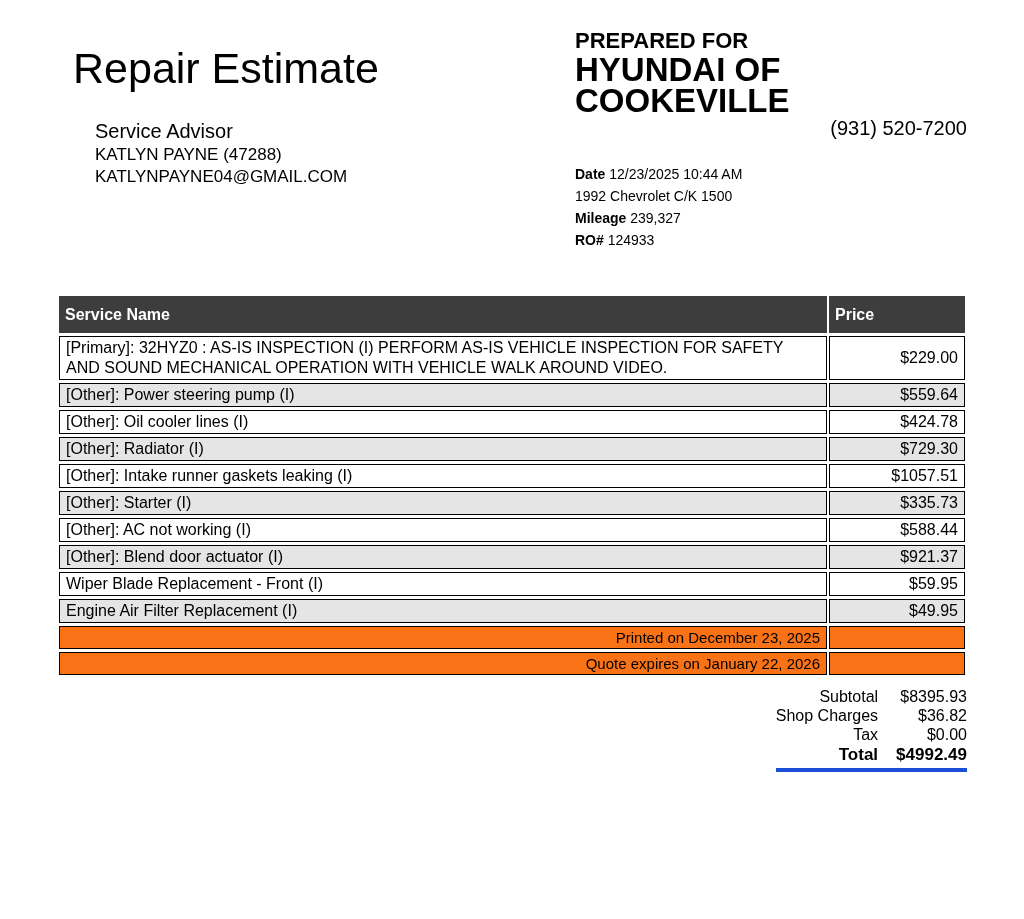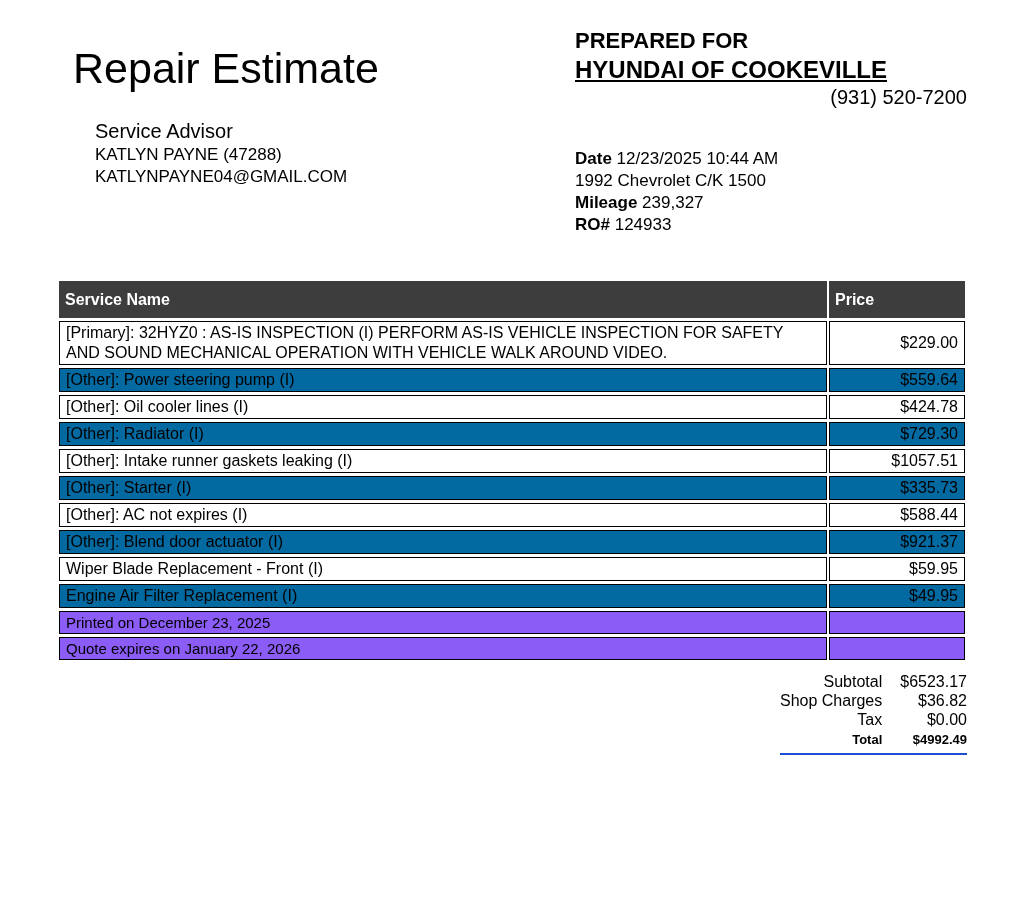--- a/index.html
+++ b/index.html
@@ -19,57 +19,57 @@
   .page-title {
     font-size:43px; font-weight:normal; line-height:48px; margin:16px;
     letter-spacing:0;
   }
   .advisor { margin:27px 0 0 38px; }
   .advisor-heading { font-size:20px; line-height:25px; }
   .advisor-name, .advisor-email { font-size:17px; line-height:22px; }
 
   .right-col { width:392px; }
   .prepared-label { font-size:22px; line-height:26px;font-weight:bold; }
-  .dealer-name { font-size:24px; font-weight:bold; line-height:31px;text-decoration:underline; }
+  .dealer-name { font-size:33px; font-weight:bold; line-height:31px; }
   .dealer-phone { font-size:20px; line-height:24px; text-align:right; }
-  .vehicle-info { margin-top:39px; font-size:17px; line-height:22px; }
+  .vehicle-info { margin-top:23px; font-size:14px; line-height:22px; }
   .vehicle-info b { font-weight:bold; }
 
   
   table.services {
     width:910px; margin:42px 0 0 57px;
     border-collapse:separate; border-spacing:2px 3px;
     font-size:16px;
   }
   table.services th {
     background:#3d3d3d; color:#fff; font-weight:bold; text-align:left;
     font-size:16px; padding:10px 6px; line-height:17px;
   }
   table.services th.price-col { width:124px;margin-left:16px; }
   table.services td {
     border:1px solid #000; padding:1px 6px; line-height:20px;
     background:#fff; vertical-align:middle;
   }
-  table.services tr.gray td { background:#0369a1; }
+  table.services tr.gray td { background:#e5e5e5; }
   table.services td.price { text-align:right; white-space:nowrap; }
   table.services tr.footer td {
-    background:#8b5cf6; font-size:15px; line-height:19px;
+    background:#f97316; font-size:15px; text-align:right; line-height:19px;
   }
 
   
   .totals-wrap { display:flex; justify-content:flex-end; margin:10px 57px 0 0; }
   table.totals { border-collapse:collapse; }
   table.totals td {
     text-align:right; font-size:16px; line-height:18px; padding:0 0 1px 0;
     white-space:nowrap;
   }
   table.totals td.label { padding-right:18px; }
   table.totals tr.total td {
-    font-weight:bold; font-size:13px;
-    border-bottom:2px solid #1d4ed8; padding-top:1px; padding-bottom:4px;
+    font-weight:bold; font-size:17px;
+    border-bottom:4px solid #1d4ed8; padding-top:1px; padding-bottom:4px;
   }
 </style>
 </head>
 <body>
 
 <div class="page">
 
   <div class="top">
     <div class="left-col">
       <h1 class="page-title">Repair Estimate</h1>
@@ -120,21 +120,21 @@
         </tr>
         <tr class="">
           <td>[Other]: Intake runner gaskets leaking (I)</td>
           <td class="price">$1057.51</td>
         </tr>
         <tr class="gray">
           <td>[Other]: Starter (I)</td>
           <td class="price">$335.73</td>
         </tr>
         <tr class="">
-          <td>[Other]: AC not expires (I)</td>
+          <td>[Other]: AC not working (I)</td>
           <td class="price">$588.44</td>
         </tr>
         <tr class="gray">
           <td>[Other]: Blend door actuator (I)</td>
           <td class="price">$921.37</td>
         </tr>
         <tr class="">
           <td>Wiper Blade Replacement - Front (I)</td>
           <td class="price">$59.95</td>
         </tr>
@@ -151,21 +151,21 @@
           <td class="price"></td>
         </tr>
       </tbody>
   </table>
 
   <div class="totals-wrap">
     <table class="totals">
       <tbody>
           <tr>
             <td class="label">Subtotal</td>
-            <td>$6523.17</td>
+            <td>$8395.93</td>
           </tr>
           <tr>
             <td class="label">Shop Charges</td>
             <td>$36.82</td>
           </tr>
           <tr>
             <td class="label">Tax</td>
             <td>$0.00</td>
           </tr>
           <tr class="total">

